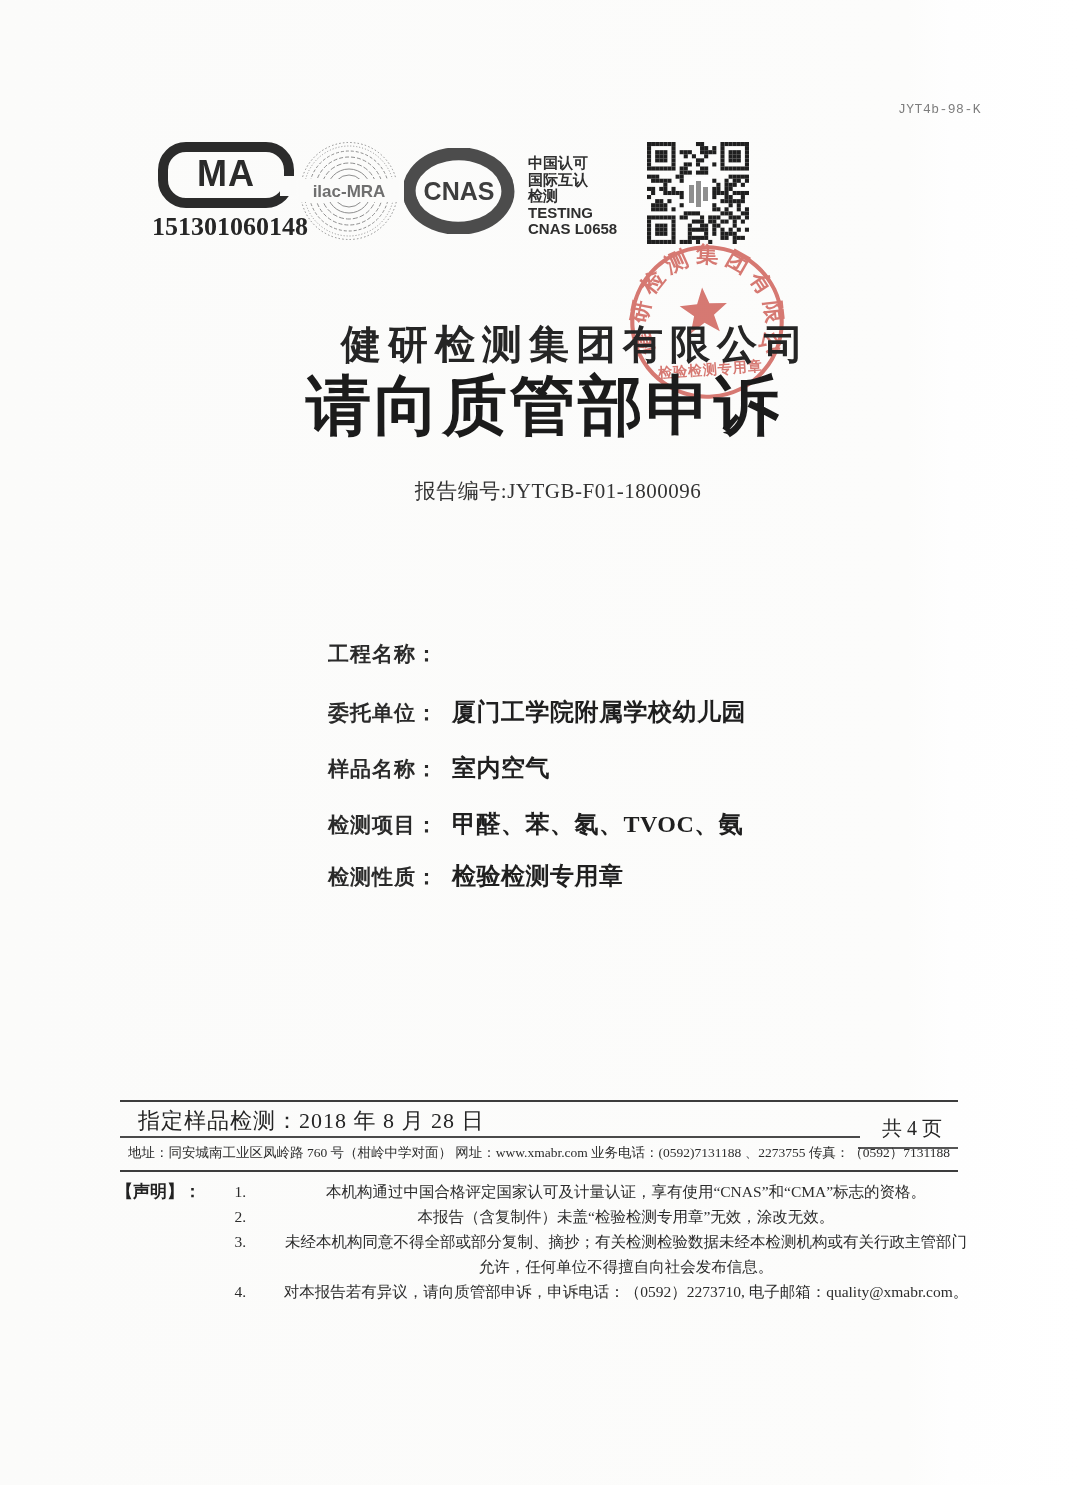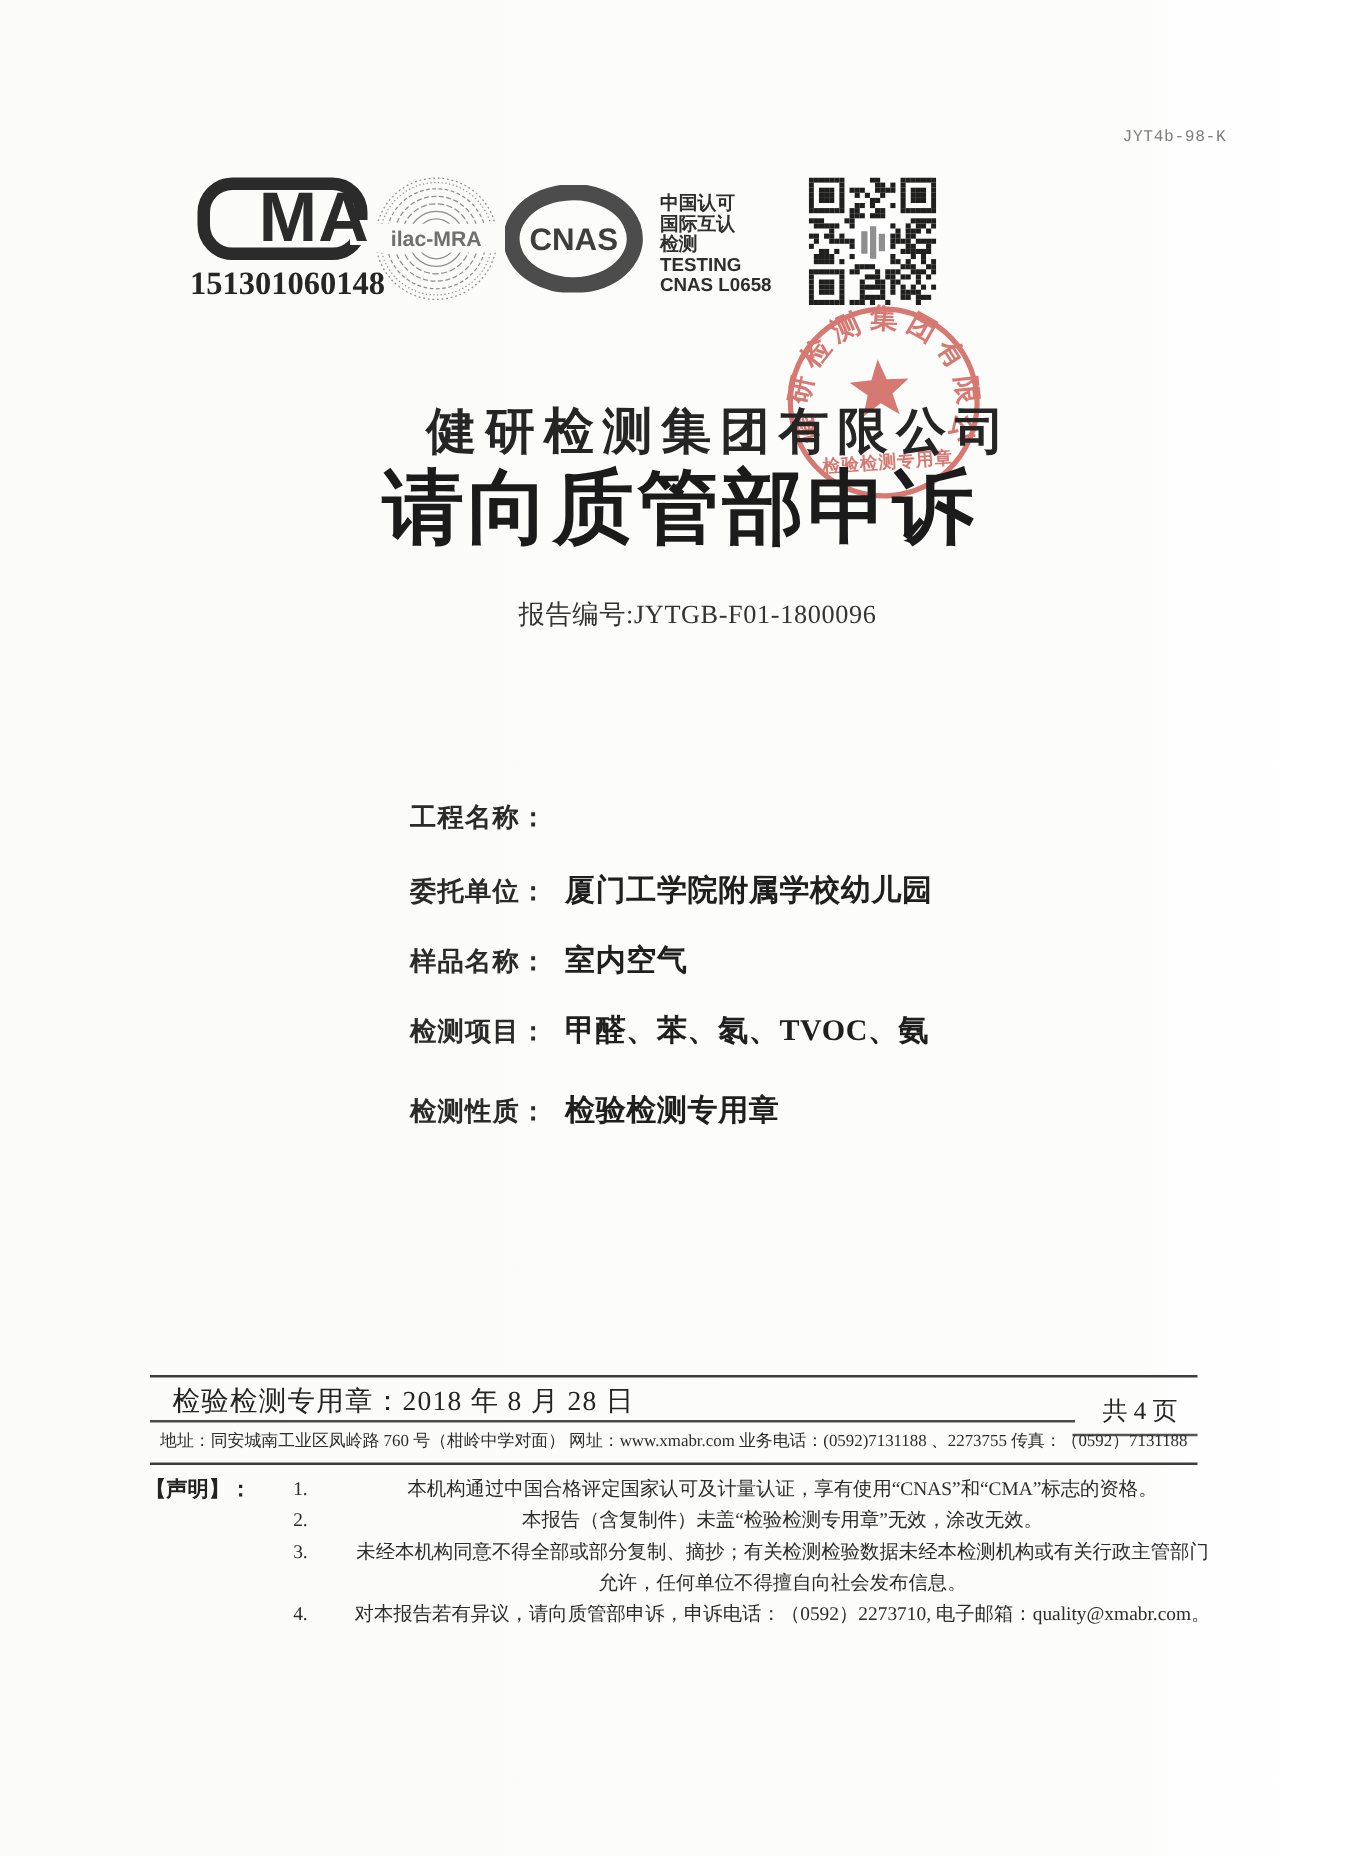--- a/index.html
+++ b/index.html
@@ -14,22 +14,22 @@
 
   
   .doc-code { left:898px; top:102px; font-family:"Liberation Mono","DejaVu Sans Mono",monospace;
     font-size:13px; color:#7d7d7d; letter-spacing:.5px; }
 
   
   .cma { left:156px; top:140px; width:150px; height:112px; }
   .cma-box { position:absolute; left:2px; top:2px; width:136px; height:66px;
     border:10px solid #2b2b2b; border-radius:28px; }
   .cma-notch { position:absolute; right:-12px; top:24px; width:16px; height:20px; background:#fbfbfa; }
-  .cma-letters { position:absolute; left:0; top:6px; width:140px; text-align:right;
-    font-family:"Liberation Sans","DejaVu Sans",sans-serif; font-weight:800; font-size:56px;
+  .cma-letters { position:absolute; left:0; top:6px; width:140px; text-align:center;
+    font-family:"Liberation Sans","DejaVu Sans",sans-serif; font-weight:800; font-size:36px;
     color:#2b2b2b; letter-spacing:1px; line-height:56px; }
   .cma-number { position:absolute; left:-6px; top:72px; width:160px; text-align:center;
     font-weight:700; font-size:26px; color:#262626; }
 
   
   .ilac { left:299px; top:141px; width:100px; height:102px; }
 
   
   .cnas { left:404px; top:148px; width:112px; height:86px; }
 
@@ -449,29 +449,29 @@
       <span class="field-value">厦门工学院附属学校幼儿园</span>
     </div>
     <div class="field-row" style="top:112px">
       <span class="field-label">样品名称：</span>
       <span class="field-value">室内空气</span>
     </div>
     <div class="field-row" style="top:168px">
       <span class="field-label">检测项目：</span>
       <span class="field-value">甲醛、苯、氡、TVOC、氨</span>
     </div>
-    <div class="field-row" style="top:232px">
+    <div class="field-row" style="top:220px">
       <span class="field-label">检测性质：</span>
       <span class="field-value">检验检测专用章</span>
     </div>
   </div>
 
   <div class="abs rule rule-top"></div>
   <div class="abs issue-date">
-    <span>检验检测专用章：</span><span>2018 年 8 月 28 日</span>
+    <span>指定样品检测：</span><span>2018 年 8 月 28 日</span>
   </div>
   <div class="abs page-count">共 4 页</div>
   <div class="abs rule rule-mid"></div>
   <div class="abs rule-pages"></div>
 
   <div class="abs contact">
     <span>地址：同安城南工业区凤岭路 760 号（柑岭中学对面）</span>
     <span>网址：www.xmabr.com</span>
     <span>业务电话：(0592)7131188 、2273755</span>
     <span>传真：（0592）7131188</span>

